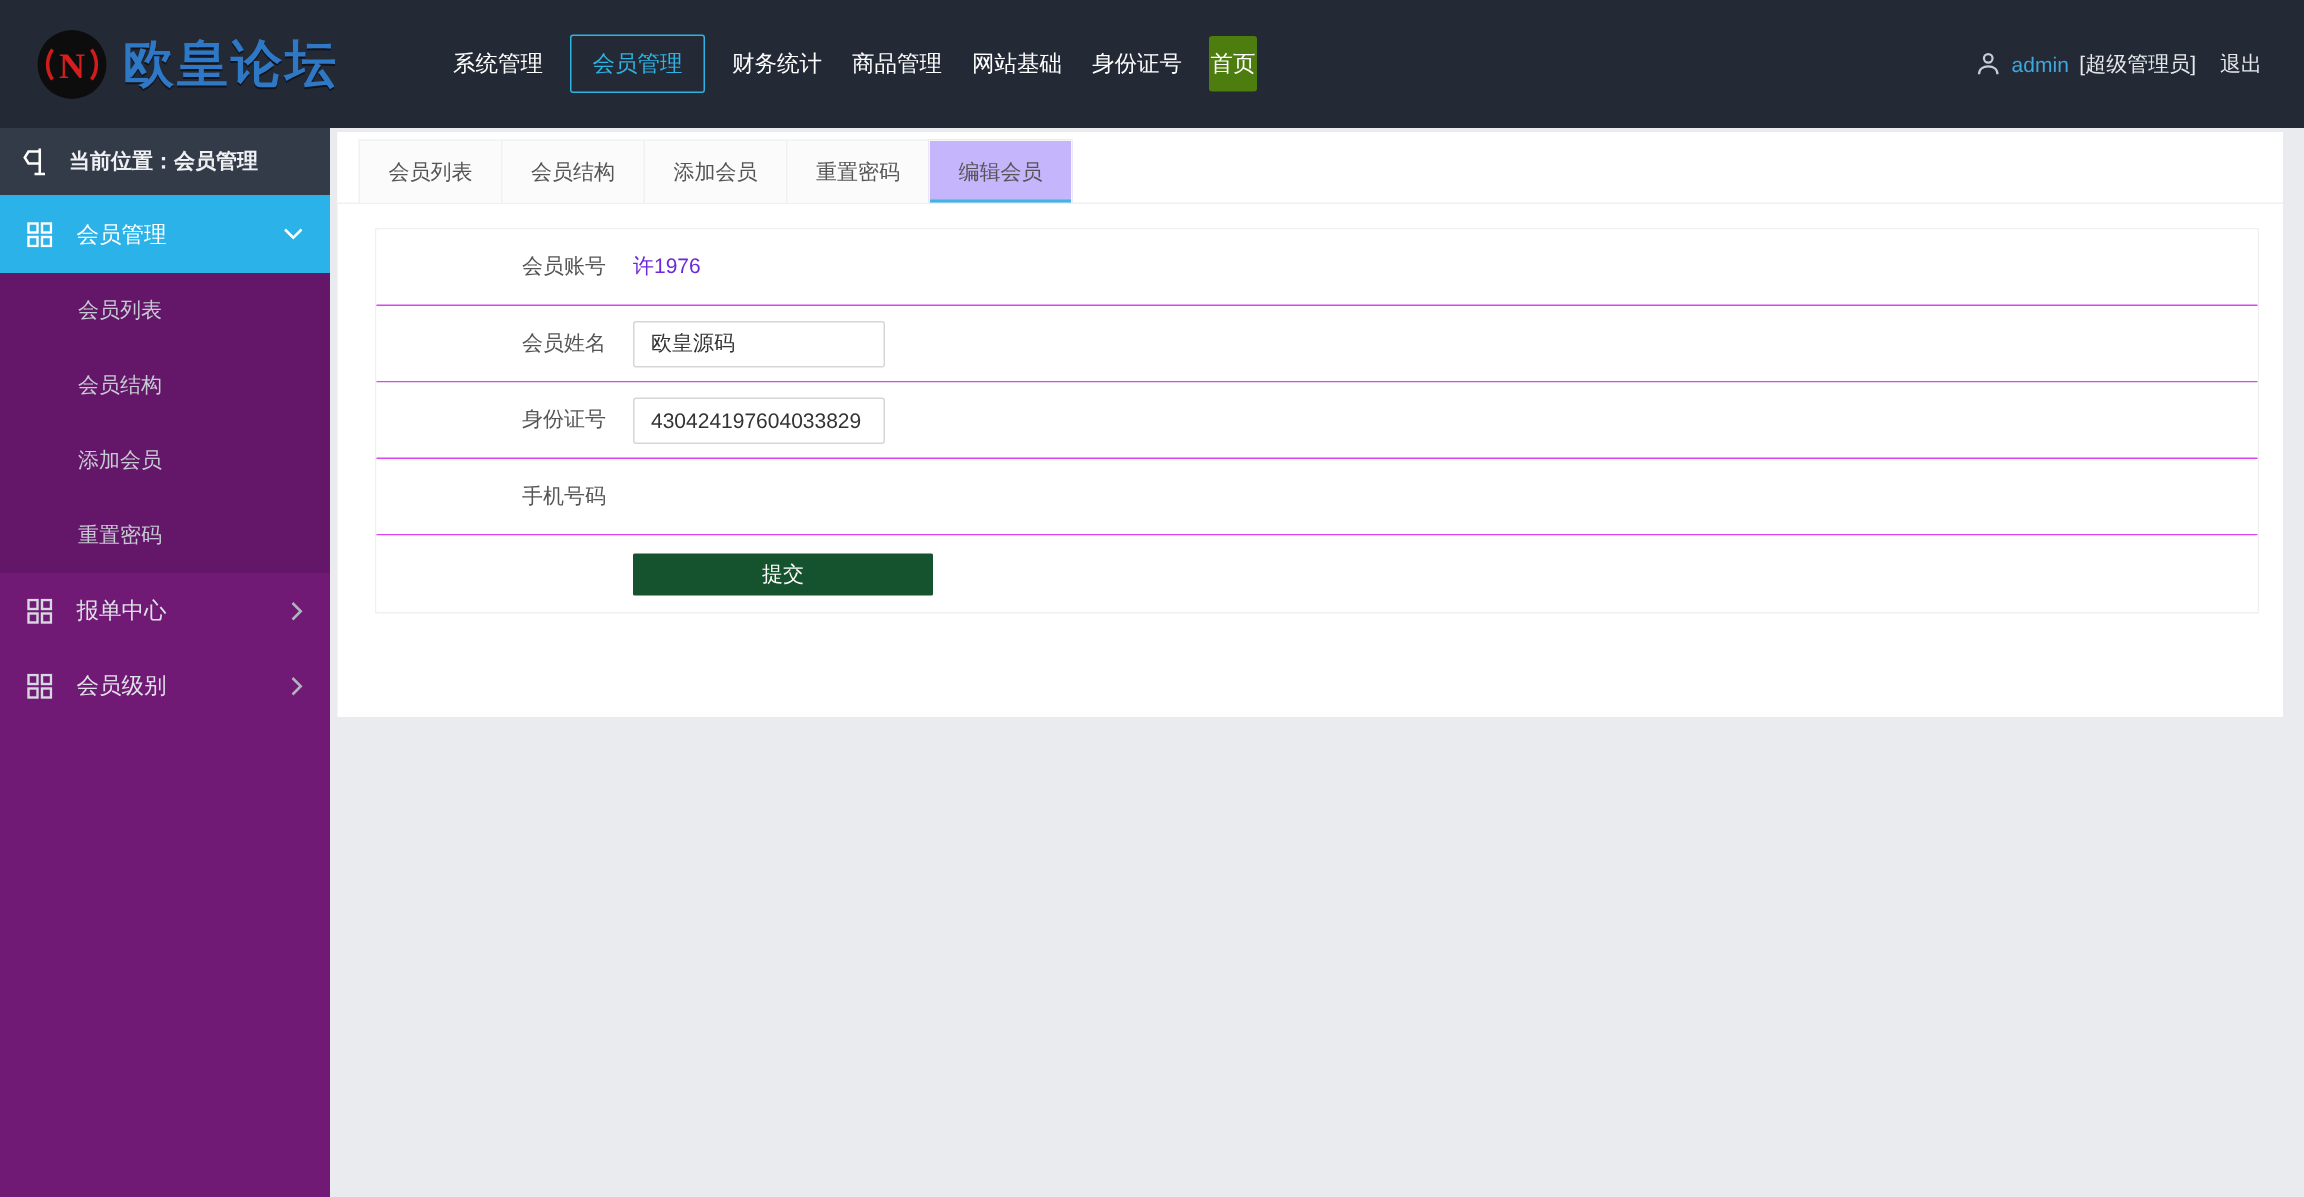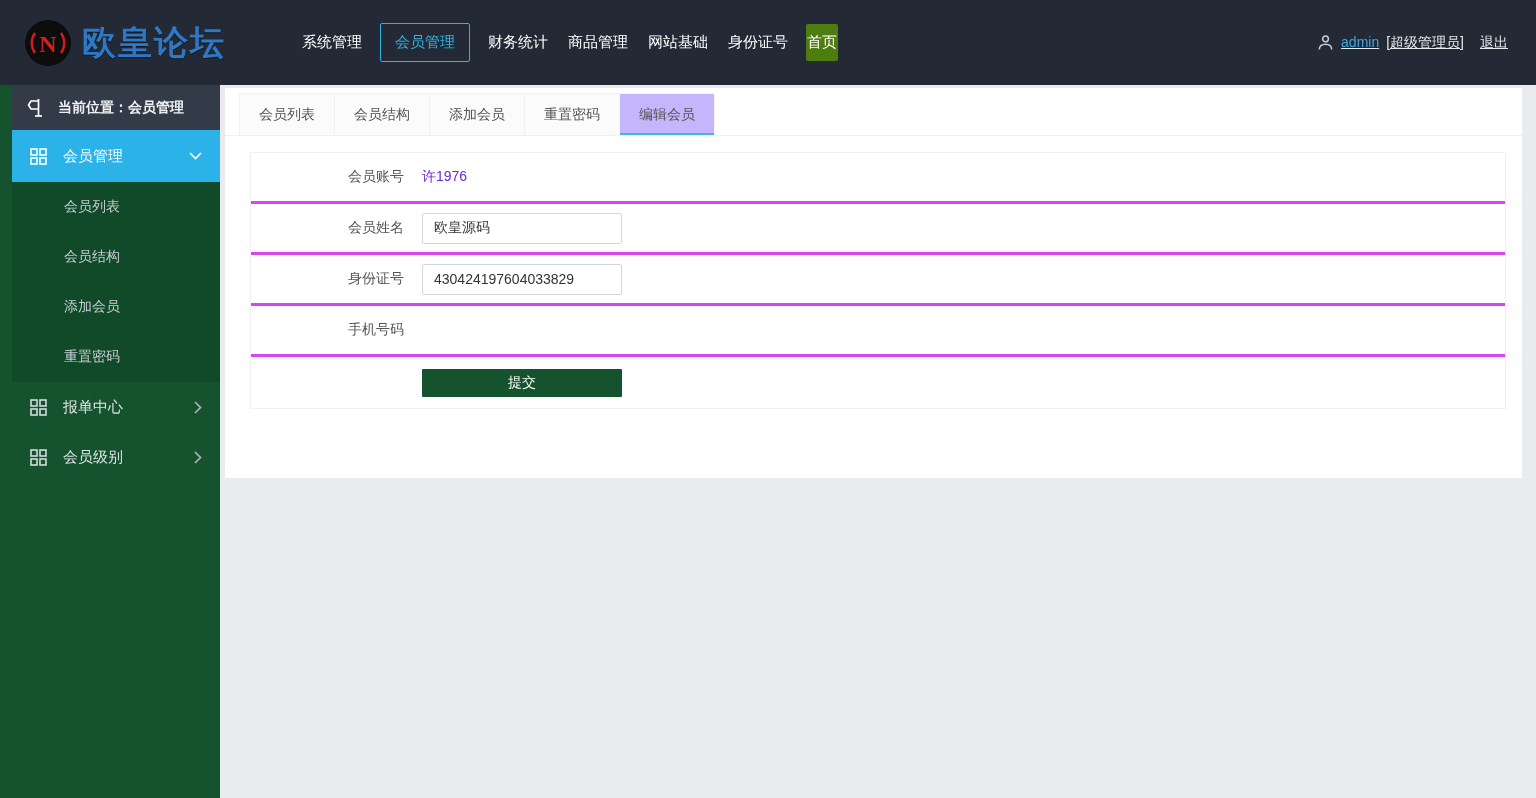--- a/index.html
+++ b/index.html
@@ -25,31 +25,31 @@
   .nav-item {
     color:#ffffff; font-size:15px; padding:9px 2px; cursor:pointer; white-space:nowrap;
   }
   .nav-item.outlined {
     color:#2eb3e3; border:1px solid #2eb3e3; padding:9px 14px; border-radius:2px;
   }
   .nav-item.solid {
     background:#4d7c0f; padding:9px 1px; border-radius:2px;
   }
   .user {
-    margin-left:auto; display:flex; gap:7px;
-    color:#e6e8ea; font-size:14px;text-decoration:underline;
+    margin-left:auto; display:flex; align-items:center; gap:7px;
+    color:#e6e8ea; font-size:14px;
   }
   .user .icon { color:#c9ced6; display:flex; }
   .user .name { color:#3fa7e0; cursor:pointer; }
   .user .logout { margin-left:9px; cursor:pointer; }
 
   
   .sidebar {
     position:fixed; top:85px; left:0; bottom:0; width:220px;
-    background:#14532d; z-index:10;padding-left:12px;
+    background:#701a75; z-index:10;
   }
   .breadcrumb {
     height:45px; background:#333b49; display:flex; align-items:center;
     padding:0 14px; gap:13px; color:#eef0f3; font-size:14px; font-weight:bold;
   }
   .breadcrumb .icon { color:#ffffff; display:flex; }
   .menu-item {
     height:50px; display:flex; align-items:center; gap:16px;
     padding:0 18px; color:#dfe3e8; font-size:15px; cursor:pointer;
   }
@@ -76,27 +76,27 @@
     margin-right:-1px; cursor:pointer;
   }
   .tab.active {
     background:#c4b5fd; border-color:#f5f6f7;
     box-shadow:inset 0 -2px 0 #3db7e2;
   }
 
   .formbox { margin:16px 16px 0 25px; border:1px solid #f0f0f0; }
   .frow {
     display:flex; align-items:center; height:51px;
-    border-bottom:3px solid #d946ef; background:#fff;
+    border-bottom:1px solid #d946ef; background:#fff;
   }
   .frow:last-child { border-bottom:none; }
   .flabel { width:153px; text-align:right; color:#555; font-size:14px; flex:none; }
   .fstatic { margin-left:18px; color:#6d28d9; font-size:14px; }
   .finput {
-    margin-left:18px; width:200px; height:31px; border:1px solid #d4d7da;
+    margin-left:18px; width:168px; height:31px; border:1px solid #d4d7da;
     border-radius:2px; padding:0 11px; font-size:14px; color:#333;
     font-family:"Liberation Sans", sans-serif; outline:none; background:#fff;
   }
   .submit-btn {
     margin-left:171px; width:200px; height:28px; background:#14532d; color:#fff;
     border:none; border-radius:1px; font-size:14px; cursor:pointer;
     font-family:"Liberation Sans", sans-serif;
   }
 </style>
 </head>

